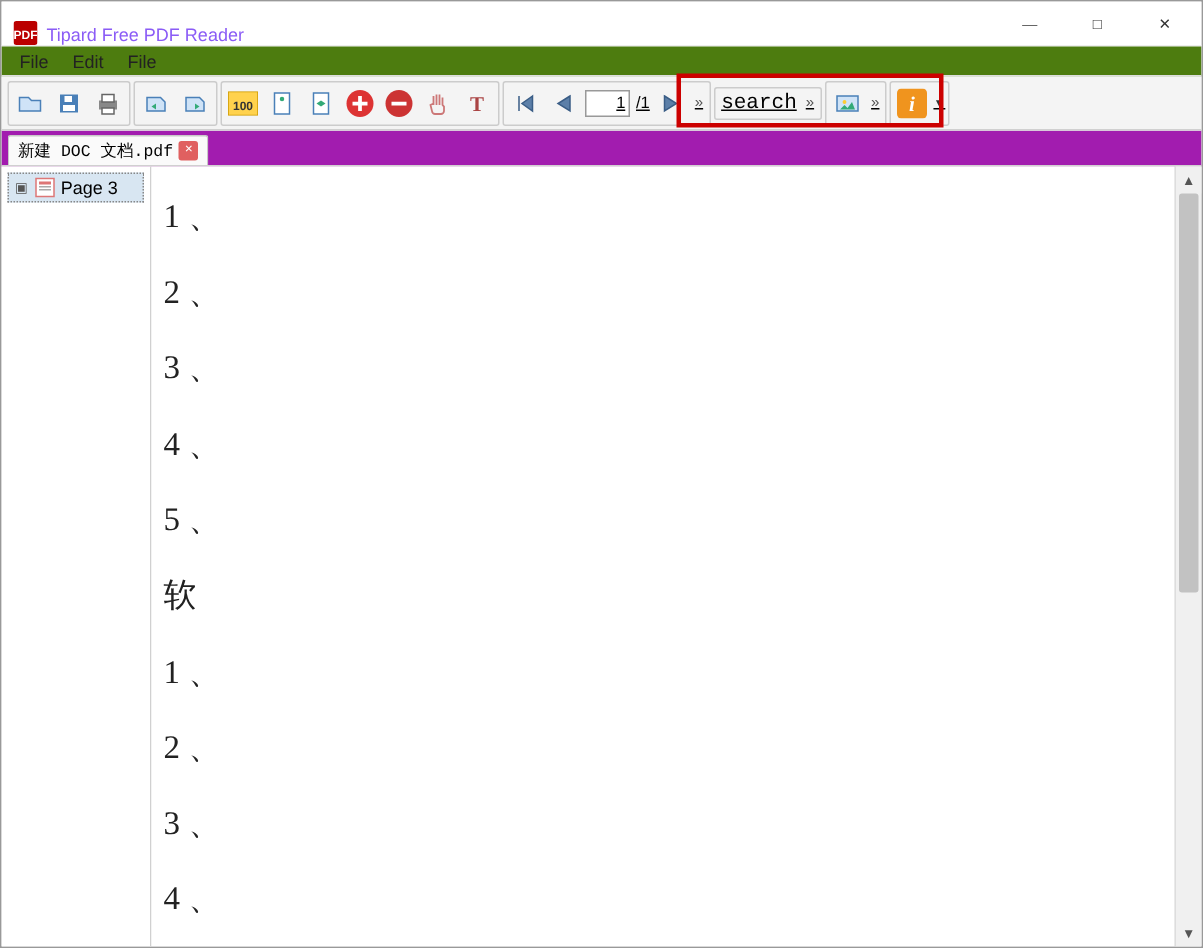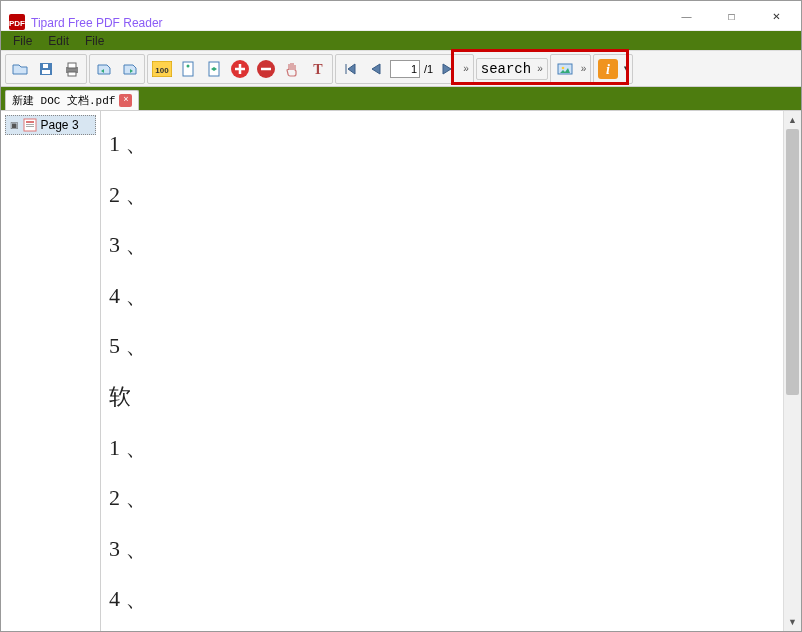--- a/index.html
+++ b/index.html
@@ -14,21 +14,21 @@
 
 .toolbar { display: flex; align-items: center; padding: 2px 4px; background: #f4f4f4; border-bottom: 1px solid #d0d0d0; height: 36px; gap: 2px; }
 .tb-group { display: flex; align-items: center; gap: 2px; border: 1px solid #ccc; border-radius: 2px; padding: 2px; background: #f4f4f4; }
 .tb-btn { width: 24px; height: 24px; display: flex; align-items: center; justify-content: center; border-radius: 2px; }
 .page-input { width: 30px; height: 18px; font-size: 11px; text-align: right; padding: 0 2px; border: 1px solid #999; }
 .page-total { font-size: 11px; margin-left: 2px; }
 .search-label { font-family: "Courier New", monospace; font-size: 14px; padding: 0 2px; }
 .chevron-more { font-size: 10px; padding: 0 2px; color: #555; }
 .highlight-box { position: absolute; border: 3px solid #cc0000; pointer-events: none; }
 
-.tabbar { height: 24px; background: #4d7c0f; border-bottom: 1px solid #d0d0d0; display: flex; align-items: flex-end; padding: 0 4px; }
+.tabbar { height: 24px; background: #a21caf; border-bottom: 1px solid #d0d0d0; display: flex; align-items: flex-end; padding: 0 4px; }
 .tab { display: flex; align-items: center; padding: 2px 6px; background: #fafafa; border: 1px solid #c8c8c8; border-bottom: none; border-radius: 2px 2px 0 0; font-size: 11px; font-family: "SimSun", "Courier New", monospace; gap: 4px; }
 .tab .close-tab { width: 13px; height: 13px; background: #e06060; border-radius: 2px; display: flex; align-items: center; justify-content: center; color: #fff; font-size: 9px; line-height: 1; }
 
 .workspace { display: flex; height: calc(632px - 30px - 20px - 36px - 24px - 2px); }
 .sidebar { width: 100px; border-right: 1px solid #d0d0d0; background: #fff; padding: 4px; }
 .page-item { display: flex; align-items: center; gap: 4px; padding: 2px 4px; background: #d8e6f2; border: 1px dotted #888; font-size: 12px; }
 .page-item .pg-icon { width: 14px; height: 14px; }
 
 .content-wrap { flex: 1; display: flex; position: relative; }
 .content { flex: 1; overflow: hidden; background: #fff; padding: 8px 0 0 8px; font-family: "SimSun", serif; font-size: 22px; line-height: 2.3; color: #222; }
@@ -58,21 +58,21 @@
   <div class="winbtn">□</div>
   <div class="winbtn close">✕</div>
 </div>
 
 <div class="menubar">
   <div class="menu-item">File</div>
   <div class="menu-item">Edit</div>
   <div class="menu-item">File</div>
 </div>
 
-<div class="toolbar" style="position:relative;">
+<div class="toolbar" style="position:relative;text-decoration:underline;">
   <div class="tb-group">
     <div class="tb-btn">
         <svg width="18" height="18">
           <path d="M2 5h6l2 2h6v7H2z" fill="#cfe3f7" stroke="#4a80b8"></path>
         </svg>
       </div>
     <div class="tb-btn">
         <svg width="18" height="18">
           <rect x="3" y="3" width="12" height="12" fill="#4a80b8"></rect>
           <rect x="5" y="10" width="8" height="4" fill="#fff"></rect>

